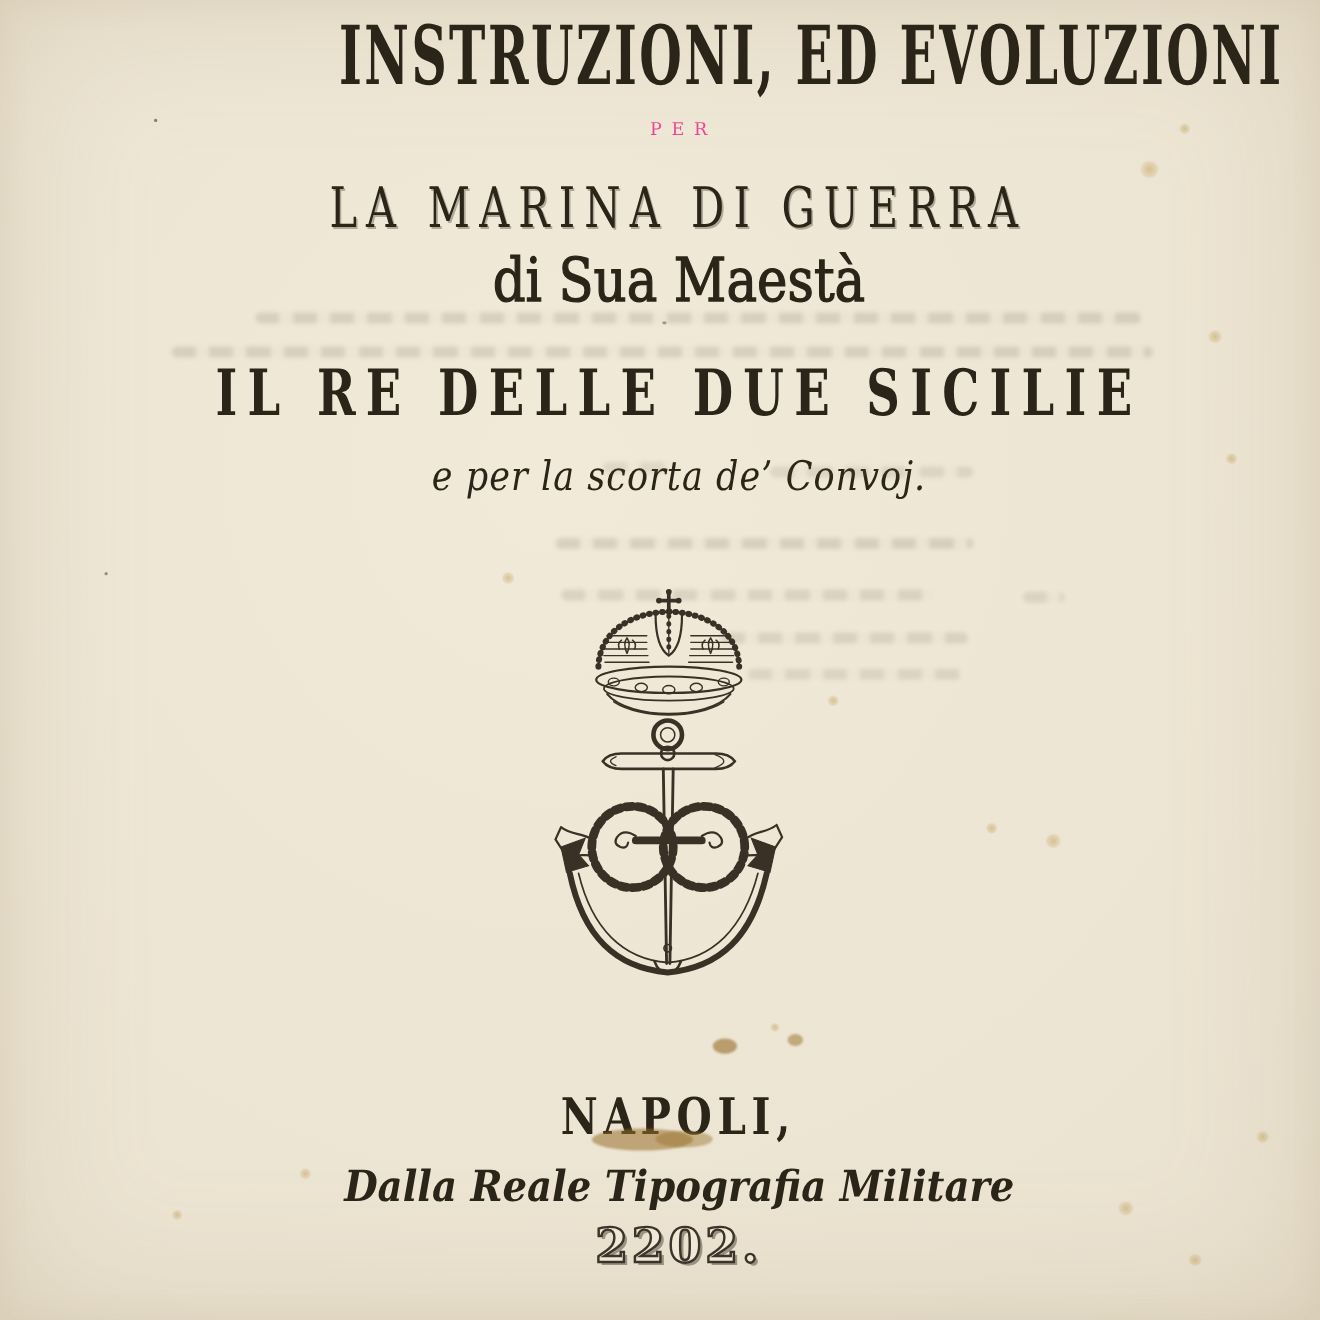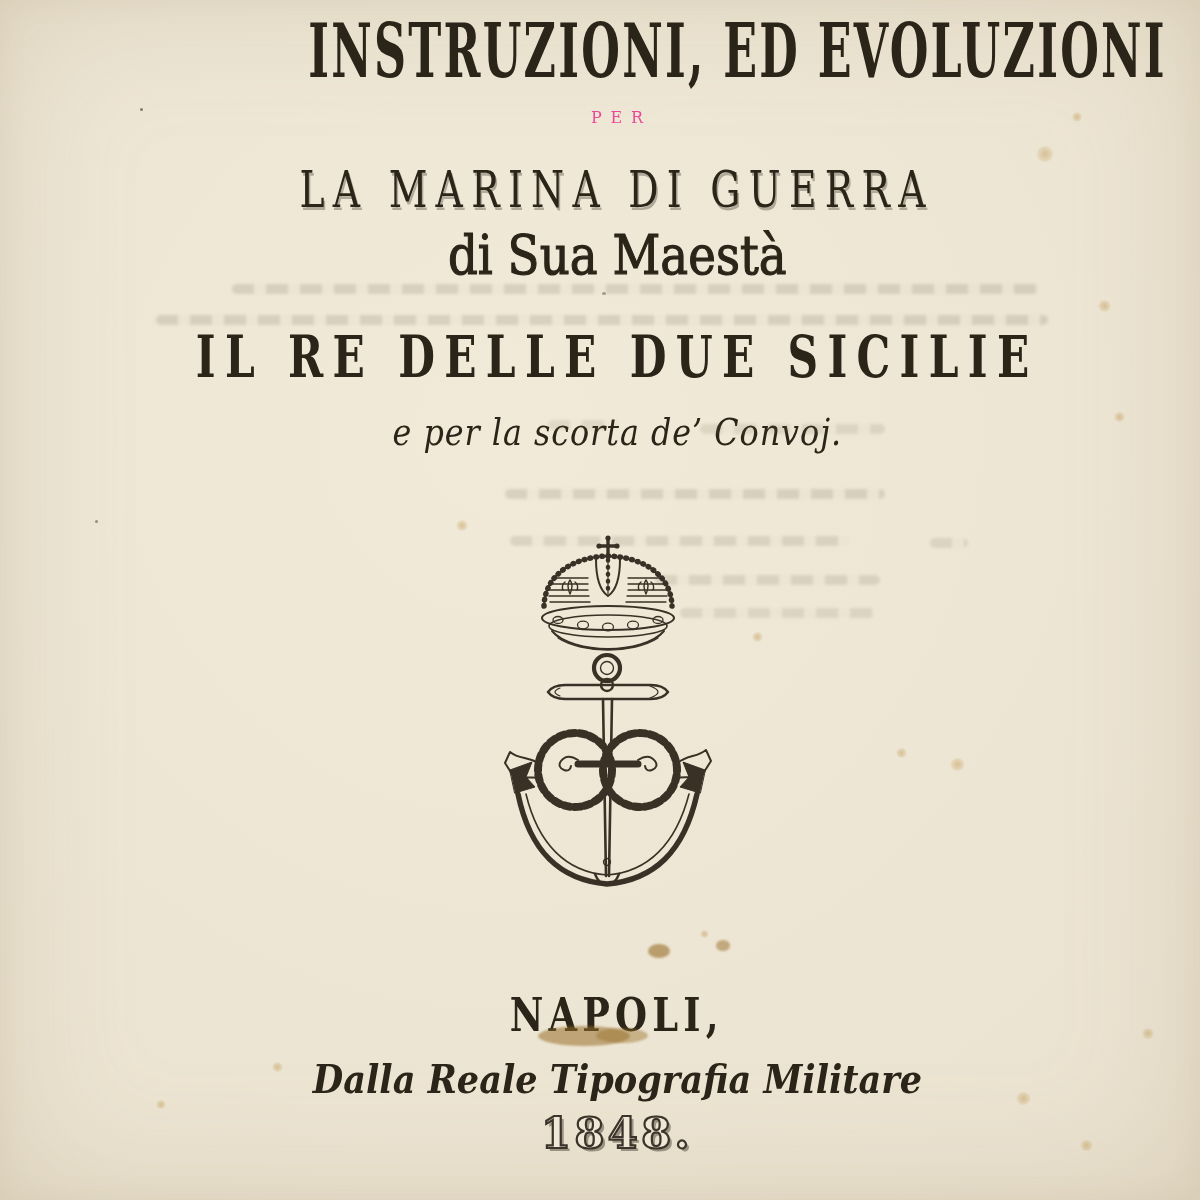--- a/index.html
+++ b/index.html
@@ -134,21 +134,21 @@
       <path d="M205 238 L183 230 L189 245 L180 255 L200 261 Z" fill="#3a3126" stroke-width="1"></path>
 
       <path d="M95 342 C100 356 114 356 119 342" stroke-width="2.4"></path>
       <circle cx="107" cy="330" r="3.4" stroke-width="1.5"></circle>
     </g>
   </g>
 </svg>
 
 <div class="l t-napoli"><span class="sq">NAPOLI,</span></div>
 <div class="l t-publisher"><span class="sq">Dalla Reale Tipografia Militare</span></div>
-<div class="l t-year"><span>1848.</span></div>
+<div class="l t-year"><span>2202.</span></div>
 
 <div class="stain" style="left:538px;top:1026px;width:92px;height:20px;background:rgba(152,112,42,.55)"></div>
 <div class="stain" style="left:596px;top:1028px;width:52px;height:15px;background:rgba(152,112,42,.45)"></div>
 <div class="stain" style="left:648px;top:944px;width:22px;height:14px;background:rgba(150,108,40,.6)"></div>
 <div class="stain" style="left:716px;top:940px;width:14px;height:11px;background:rgba(150,108,40,.5)"></div>
 <div class="fx" style="left:1036px;top:146px;width:18px;height:16px"></div>
 <div class="fx" style="left:1072px;top:112px;width:10px;height:10px"></div>
 <div class="fx" style="left:1098px;top:300px;width:13px;height:12px"></div>
 <div class="fx" style="left:1114px;top:412px;width:11px;height:10px"></div>
 <div class="fx" style="left:950px;top:758px;width:15px;height:13px"></div>

